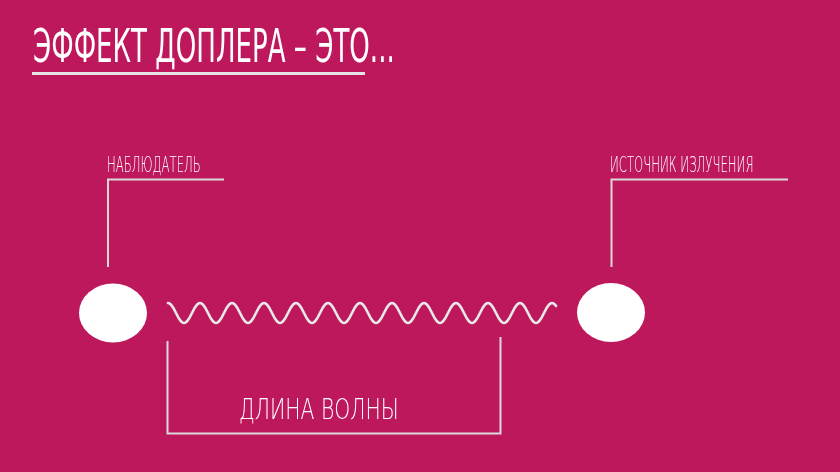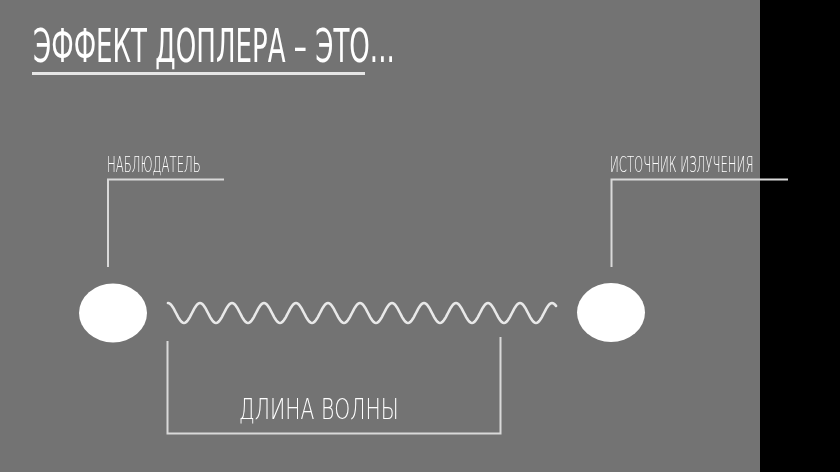--- a/index.html
+++ b/index.html
@@ -10,23 +10,23 @@
     body {
       width: 840px;
       height: 472px;
       overflow: hidden;
       position: relative;
       font-family: "DejaVu Sans", sans-serif;
     }
     #stage {
       position: absolute;
       left: 0; top: 0;
-      width: 760px;
+      width: 840px;
       height: 472px;
-      background: #737373;
+      background: #be185d;
     }
     svg { position: absolute; left: 0; top: 0; }
     .txt {
       position: absolute;
       color: #ffffff;
       white-space: nowrap;
       font-family: "DejaVu Sans", sans-serif;
       font-weight: 200;
       transform-origin: left top;
       line-height: 1;

